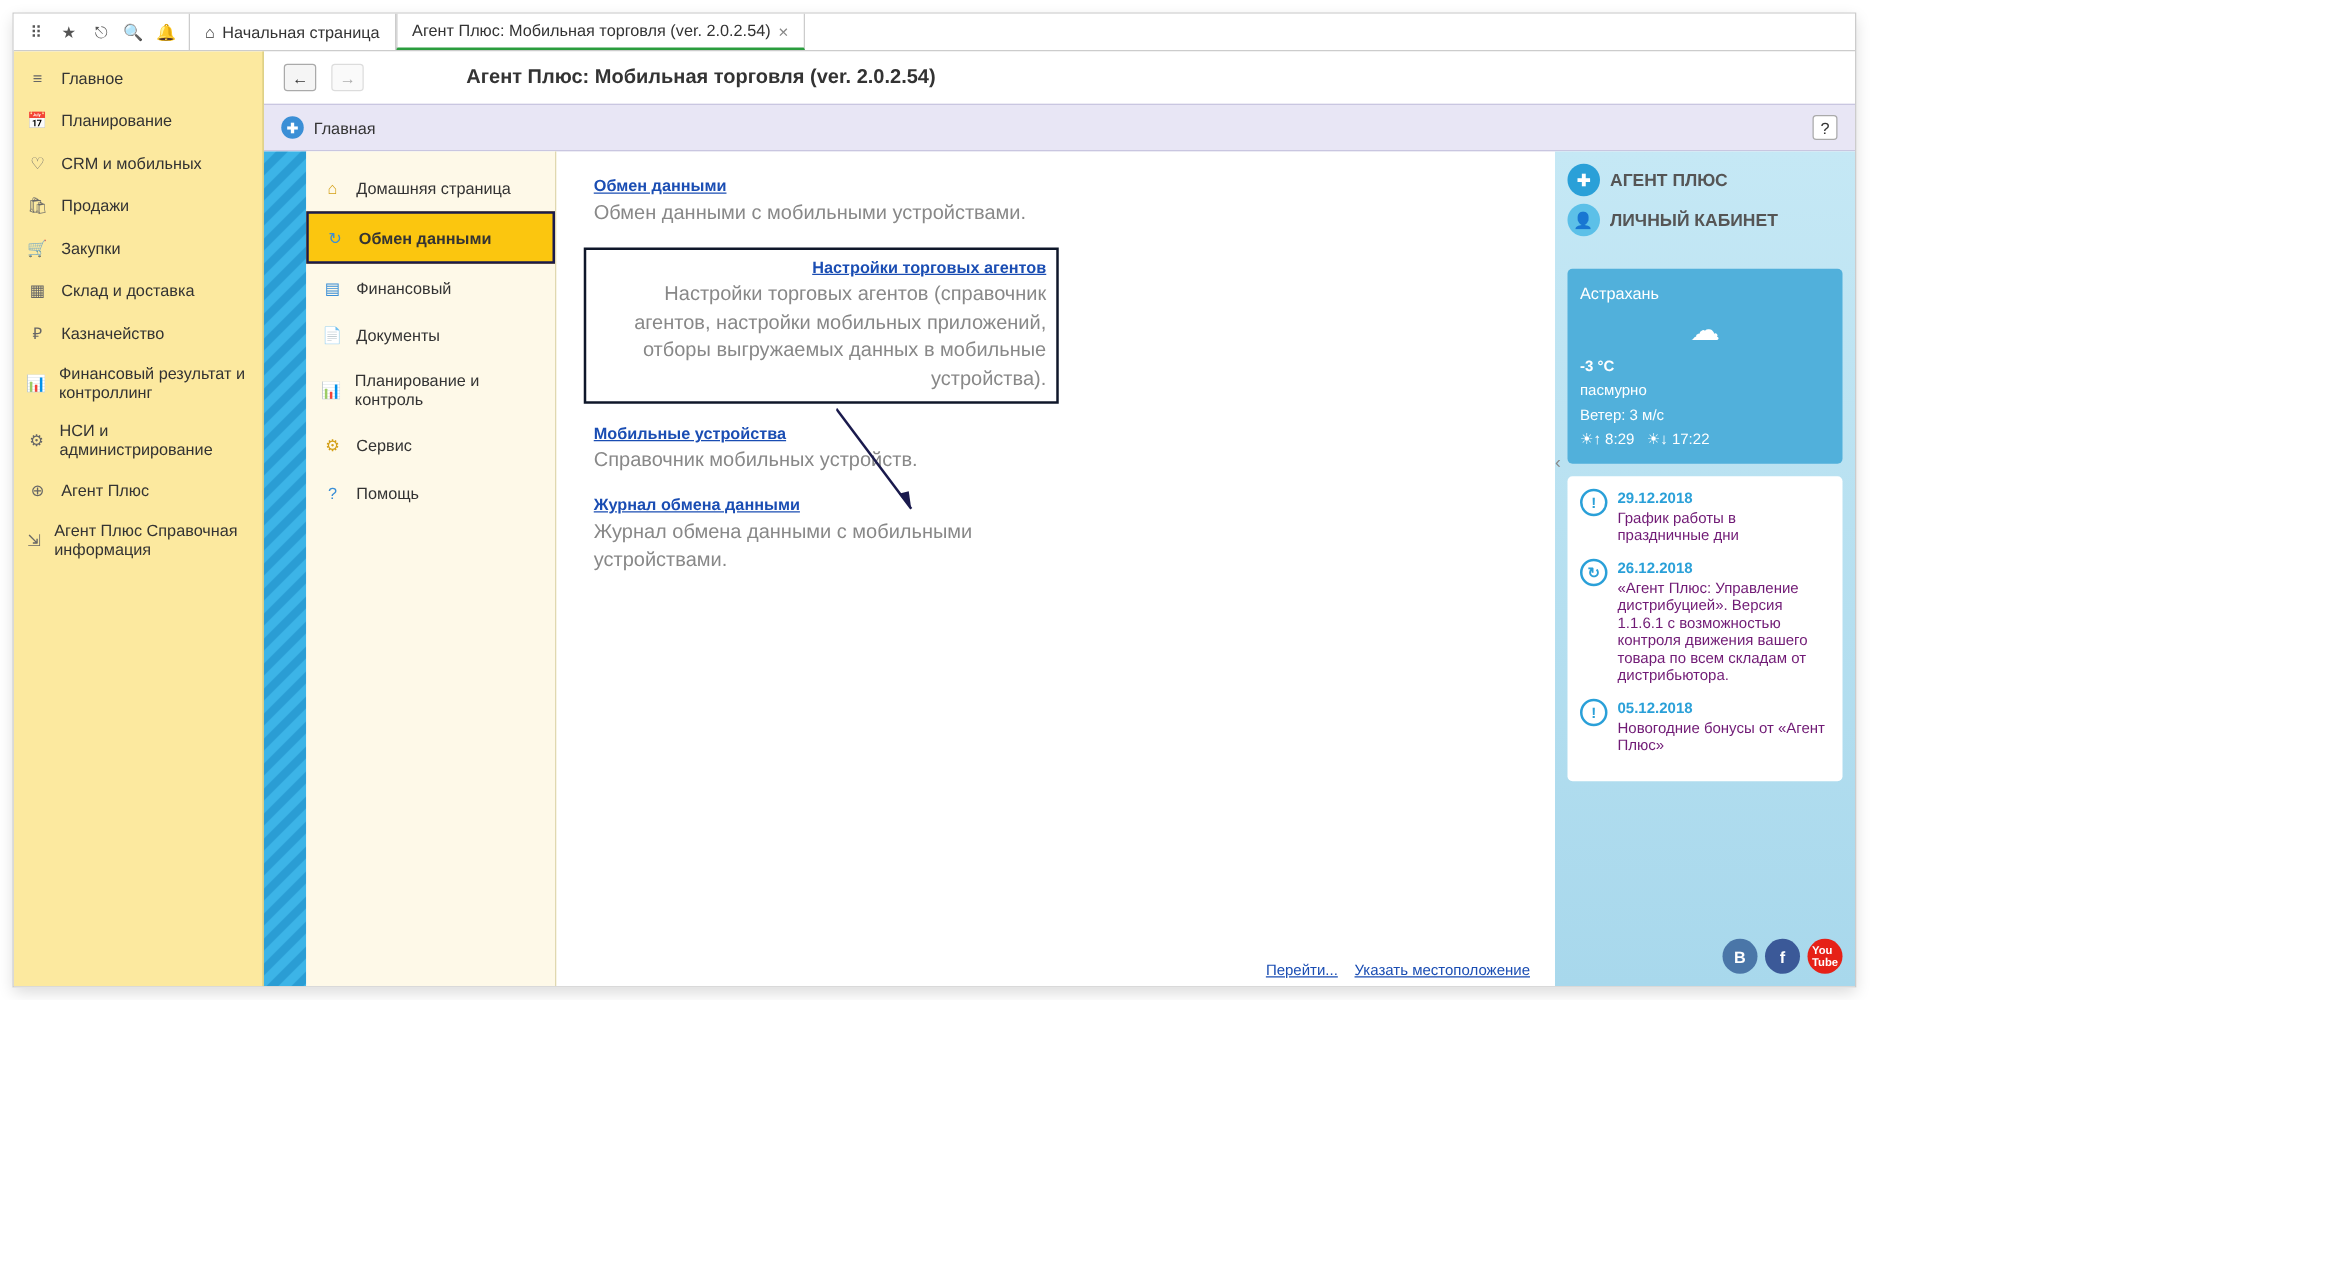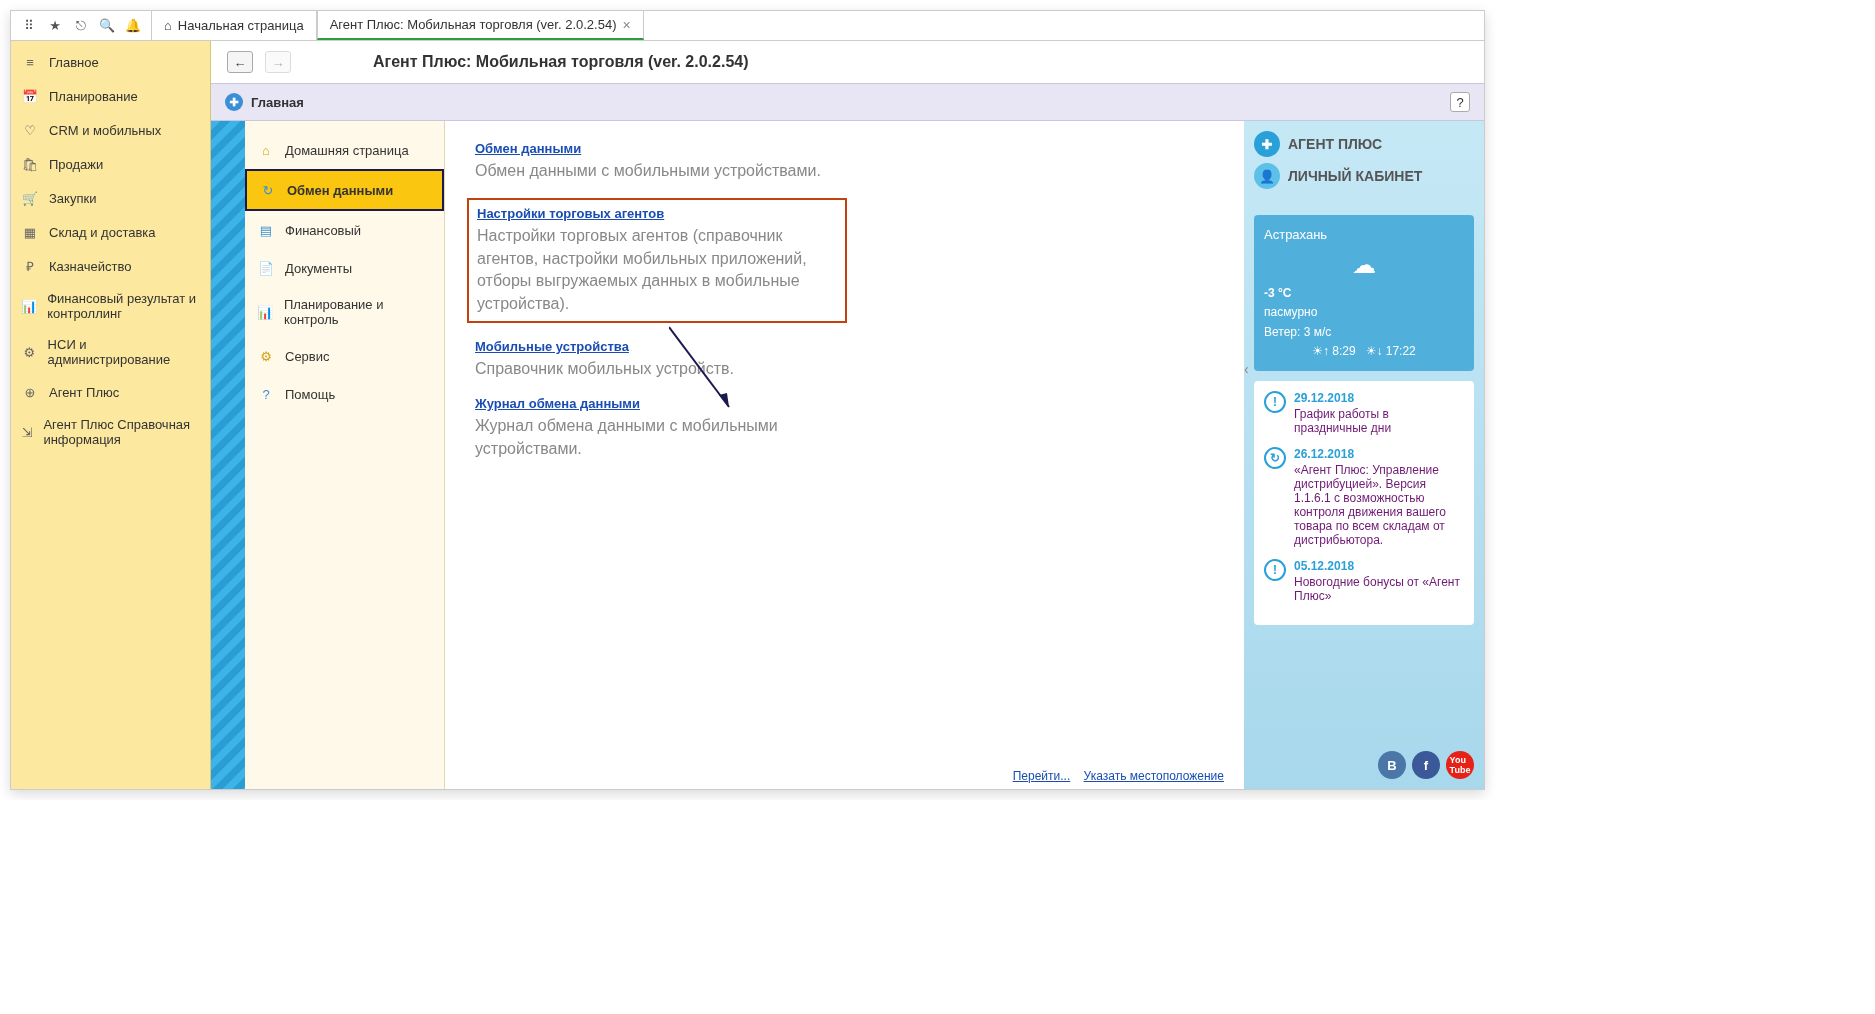--- a/index.html
+++ b/index.html
@@ -26,32 +26,32 @@
 .body { flex: 1; display: flex; overflow: hidden; position: relative; }
 .pattern-strip { width: 34px; background: linear-gradient(135deg, #3cb4e7 25%, #2a9dd4 25%, #2a9dd4 50%, #3cb4e7 50%, #3cb4e7 75%, #2a9dd4 75%); background-size: 20px 20px; }
 .submenu { width: 200px; background: #fef9e8; border-right: 1px solid #e0d8b0; padding-top: 10px; }
 .submenu-item { display: flex; align-items: center; padding: 10px 12px; gap: 10px; cursor: pointer; color: #333; }
 .submenu-item.selected { background: #fbc60f; border: 2px solid #1a1a4d; }
 .submenu-icon { width: 18px; height: 18px; display: flex; align-items: center; justify-content: center; }
 .details { flex: 1; padding: 20px 30px; position: relative; overflow: auto; }
 .section { margin-bottom: 16px; max-width: 380px; }
 .section-link { color: #1a4db3; text-decoration: underline; font-weight: bold; cursor: pointer; display: inline-block; margin-bottom: 4px; }
 .section-desc { color: #888; font-size: 16px; line-height: 1.4; }
-.section.highlighted { border: 2px solid #c2410c; padding: 6px 8px; margin-left: -8px; }
+.section.highlighted { border: 2px solid #0f172a; padding: 6px 8px; margin-left: -8px; text-align: right; }
 .footer { position: absolute; bottom: 6px; right: 20px; font-size: 12px; }
 .footer a { color: #1a4db3; text-decoration: underline; margin-left: 10px; cursor: pointer; text-align: center; }
 .rightpanel { width: 240px; background: linear-gradient(180deg, #c5e8f5 0%, #a8d8ec 100%); position: relative; overflow: hidden; }
 .rp-header { padding: 10px; }
 .rp-logo { display: flex; align-items: center; gap: 8px; margin-bottom: 6px; }
 .rp-circle { width: 26px; height: 26px; border-radius: 50%; background: #2aa0d8; color: #fff; display: flex; align-items: center; justify-content: center; font-weight: bold; }
 .rp-text { color: #555; font-weight: bold; font-size: 14px; }
 .weather { background: #51b0db; color: #fff; padding: 10px; border-radius: 4px; margin: 10px; font-size: 12px; line-height: 1.6; }
 .weather .city { font-size: 13px; }
 .weather .cloud { font-size: 24px; text-align: center; }
-.weather .sun { display: flex; gap: 10px; justify-content: center; }
+.weather .sun { display: flex; gap: 10px; }
 .news { background: #fff; margin: 10px; border-radius: 4px; padding: 10px; }
 .news-item { display: flex; gap: 8px; margin-bottom: 12px; font-size: 12px; }
 .news-icon { width: 22px; height: 22px; border: 2px solid #2aa0d8; border-radius: 50%; color: #2aa0d8; display: flex; align-items: center; justify-content: center; flex-shrink: 0; font-weight: bold; }
 .news-date { color: #2aa0d8; font-weight: bold; }
 .news-text { color: #701a75; margin-top: 2px; }
 .socials { position: absolute; bottom: 10px; right: 10px; display: flex; gap: 6px; }
 .social { width: 28px; height: 28px; border-radius: 50%; color: #fff; display: flex; align-items: center; justify-content: center; font-weight: bold; font-size: 13px; }
 .vk { background: #4a76a8; }
 .fb { background: #3b5998; }
 .yt { background: #e62117; font-size: 9px; }
@@ -131,21 +131,21 @@
     </div>
 
     <div class="content">
       <div class="content-header">
         <div class="nav-btn">←</div>
         <div class="nav-btn" style="opacity:0.4">→</div>
         <div class="title">Агент Плюс: Мобильная торговля (ver. 2.0.2.54)</div>
       </div>
       <div class="subheader">
         <span class="hicon">✚</span>
-        <span style="font-weight:bold">Главная</span>
+        <span style="font-weight:normal">Главная</span>
         <span class="help">?</span>
       </div>
       <div class="body">
         <div class="pattern-strip"></div>
         <div class="submenu">
           <div class="submenu-item">
               <span class="submenu-icon" style="color:#d4a017">⌂</span>
               <span>Домашняя страница</span>
             </div>
           <div class="submenu-item selected">

